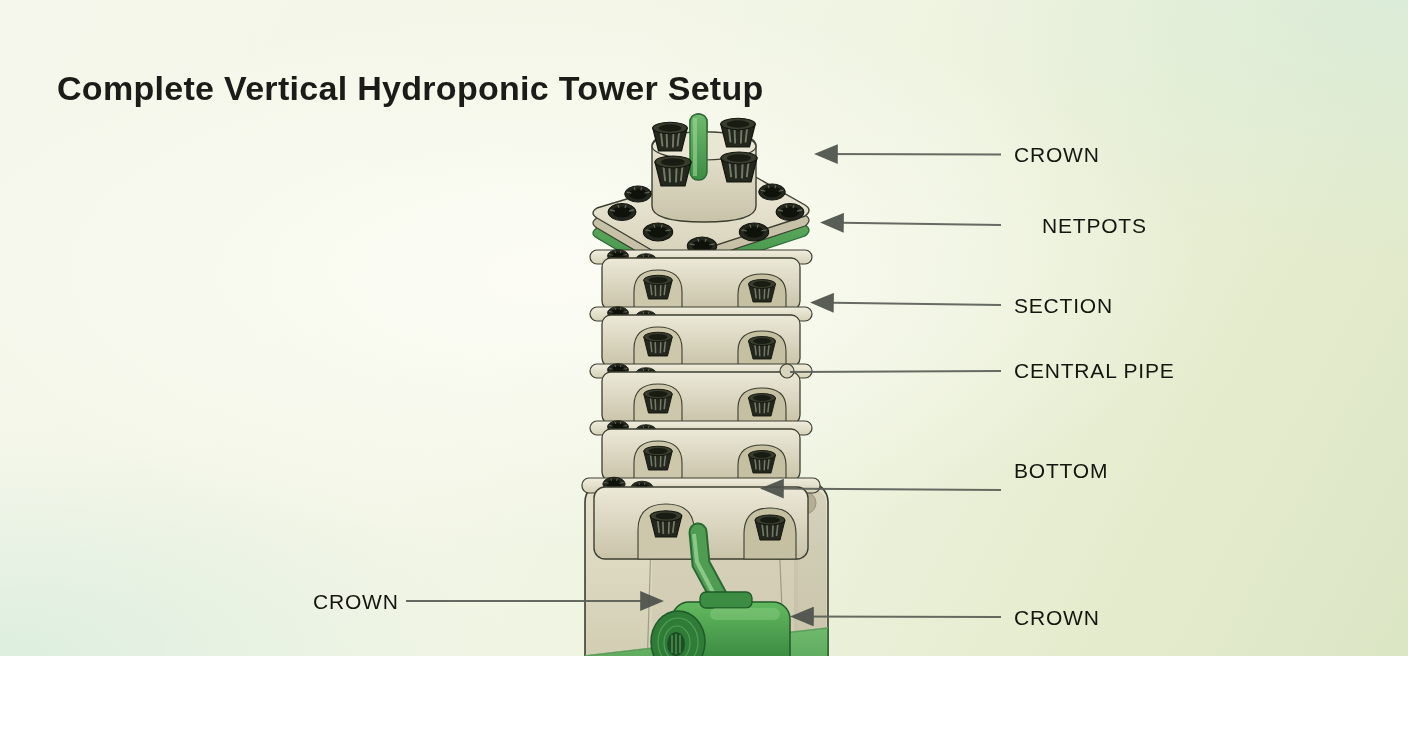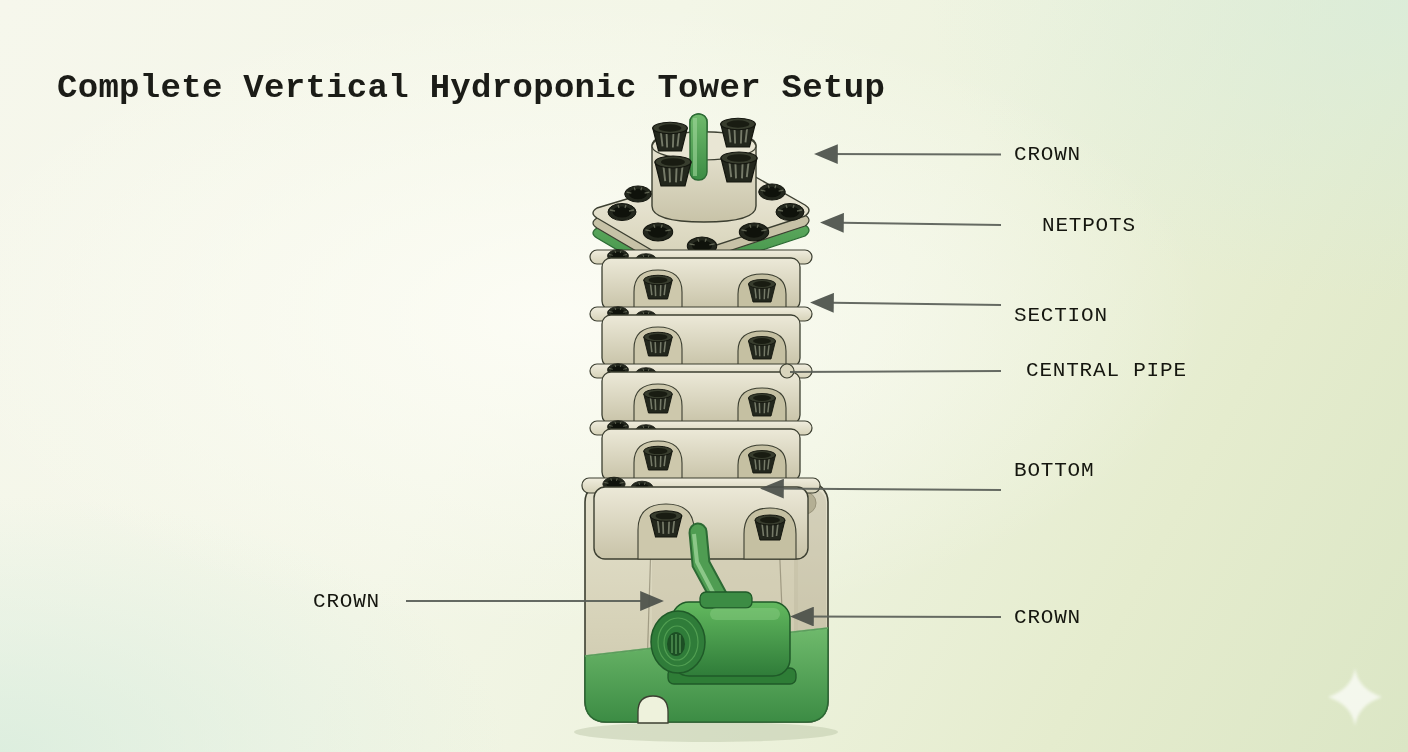--- a/index.html
+++ b/index.html
@@ -1,37 +1,37 @@
 <!DOCTYPE html>
 <html><head>
 <meta charset="utf-8">
 <style>
   html,body{margin:0;padding:0;}
   .stage{
-    position:relative;width:1408px;height:752px;overflow:hidden;
-    font-family:Liberation Mono, monospace;
+    position:relative;width:1408px;height:656px;overflow:hidden;
+    font-family:Liberation Sans, sans-serif;
     background:
       radial-gradient(46% 42% at 40% 42%, rgba(253,253,246,0.9) 0%, rgba(253,253,246,0) 100%),
       radial-gradient(34% 40% at 100% 0%, rgba(216,236,219,0.75) 0%, rgba(216,236,219,0) 100%),
       radial-gradient(36% 34% at 0% 100%, rgba(215,236,220,0.8) 0%, rgba(215,236,220,0) 100%),
       linear-gradient(118deg, #f6f7ec 0%, #f3f6e7 38%, #eef3df 58%, #e5ecce 80%, #dbe6c5 100%);
   }
   .title{
     position:absolute;left:57px;top:46px;
     font-size:34px;font-weight:700;color:#1b1c17;letter-spacing:0.3px;
     white-space:nowrap;
   }
   .callout{
     position:absolute;font-size:21px;font-weight:400;color:#15160f;
     letter-spacing:0.8px;white-space:nowrap;line-height:29px;
   }
   .co-crown{left:1014px;top:140px;}
   .co-netpots{left:1014px;top:211px;margin-left:28px;}
-  .co-section{left:1014px;top:301px;}
-  .co-central-pipe{left:1014px;top:356px;margin-left:12px;}
+  .co-section{left:1014px;top:291px;}
+  .co-central-pipe{left:1014px;top:356px;}
   .co-bottom{left:1014px;top:456px;}
   .co-pump{left:1014px;top:603px;}
   .co-tank{left:313px;top:587px;}
   .overlay{position:absolute;left:0;top:0;width:1408px;height:752px;pointer-events:none;}
   .tower{position:absolute;left:540px;top:100px;width:320px;height:648px;}
   .sparkle{position:absolute;left:1326px;top:666px;width:58px;height:62px;filter:blur(1.6px);opacity:0.8;}
 </style>
 </head>
 <body>
 

